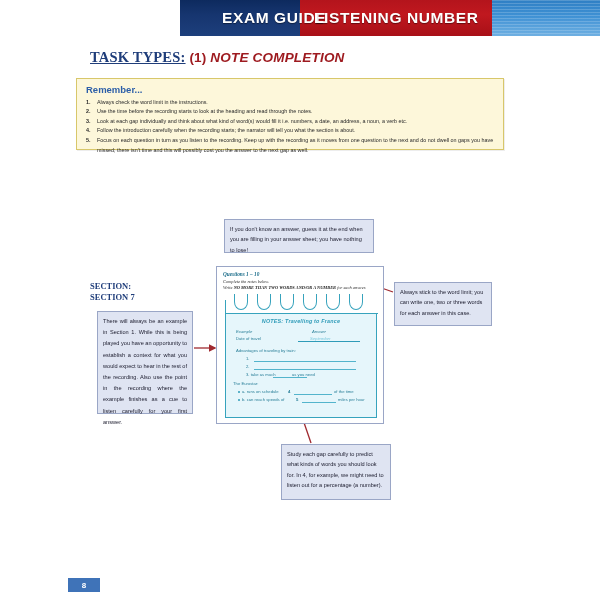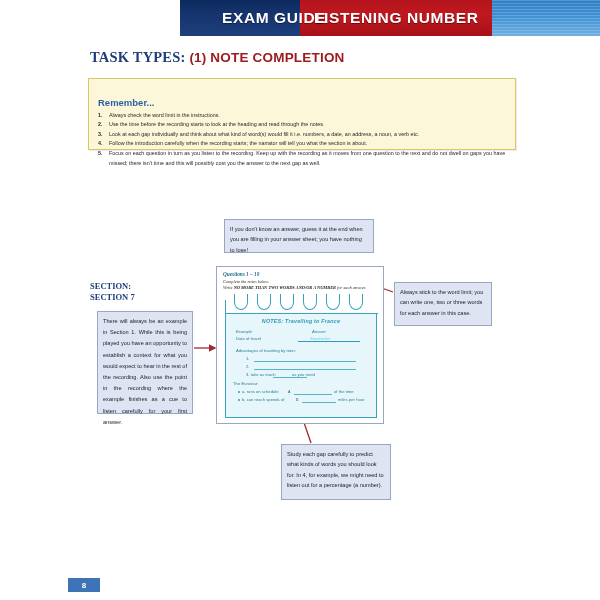--- a/index.html
+++ b/index.html
@@ -57,30 +57,30 @@
   .lbl-exam { left: 222px; }
   .lbl-listen { left: 314px; }
 
   
   .task-heading {
     position: absolute; left: 90px; top: 49px;
     font-family: "Liberation Serif", serif;
     font-size: 14.5px; font-weight: bold; letter-spacing: .2px;
     white-space: nowrap;
   }
-  .task-heading .t1 { color: #1f3d7a; }
+  .task-heading .t1 { color: #1f3d7a; text-decoration: underline; }
   .task-heading .t2 { color: #9e1b20; font-family: "Liberation Sans", sans-serif; font-size: 13.5px; }
-  .task-heading .t3 { color: #9e1b20; font-family: "Liberation Sans", sans-serif; font-size: 13.5px; }
+  .task-heading .t3 { color: #9e1b20; font-family: "Liberation Sans", sans-serif; font-size: 13.5px; font-style: italic; }
 
   
   .remember-box {
-    position: absolute; left: 88px; top: 78px; width: 428px; height: 72px;
+    position: absolute; left: 76px; top: 78px; width: 428px; height: 72px;
     background: #fdf7da; border: 1px solid #d8c76a;
     box-shadow: 1px 1px 0 rgba(0,0,0,.07);
-    padding: 18px 8px 4px 9px;
+    padding: 5px 8px 4px 9px;
   }
   .remember-title {
     color: #2d5fa8; font-size: 9.5px; font-weight: bold; margin-bottom: 2.5px;
   }
   .remember-list { list-style: none; }
   .remember-list li {
     position: relative; color: #2a2a2a; font-size: 5.4px; line-height: 1.78;
     padding-left: 11px;
   }
   .remember-list li .num {

